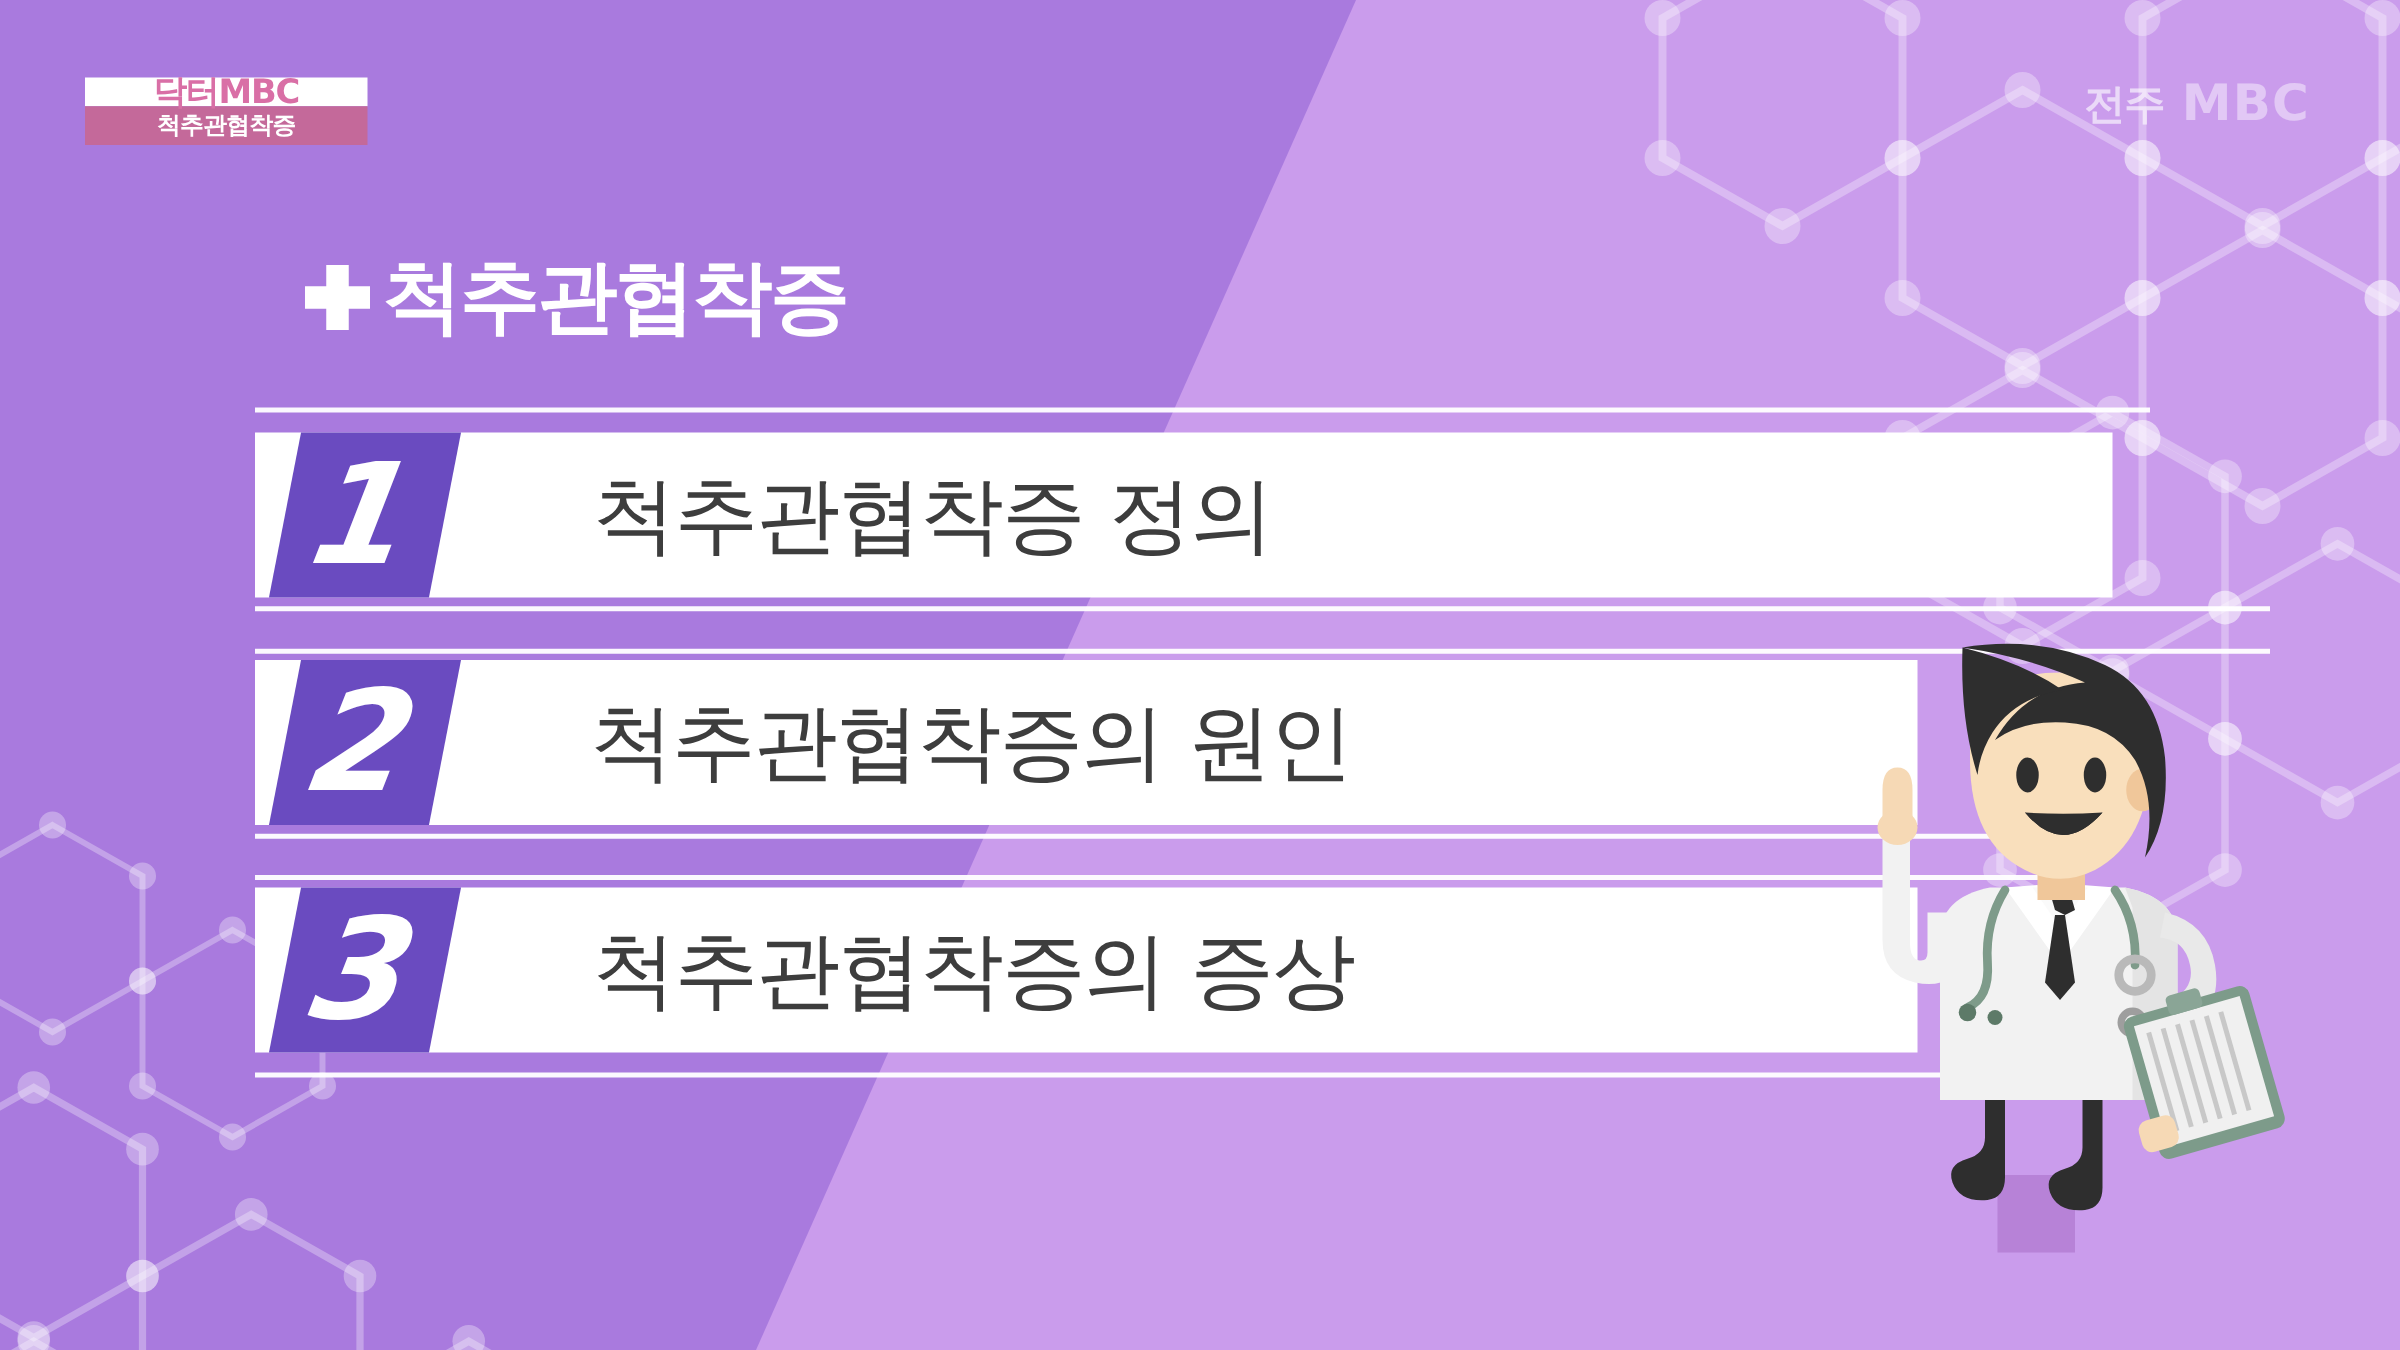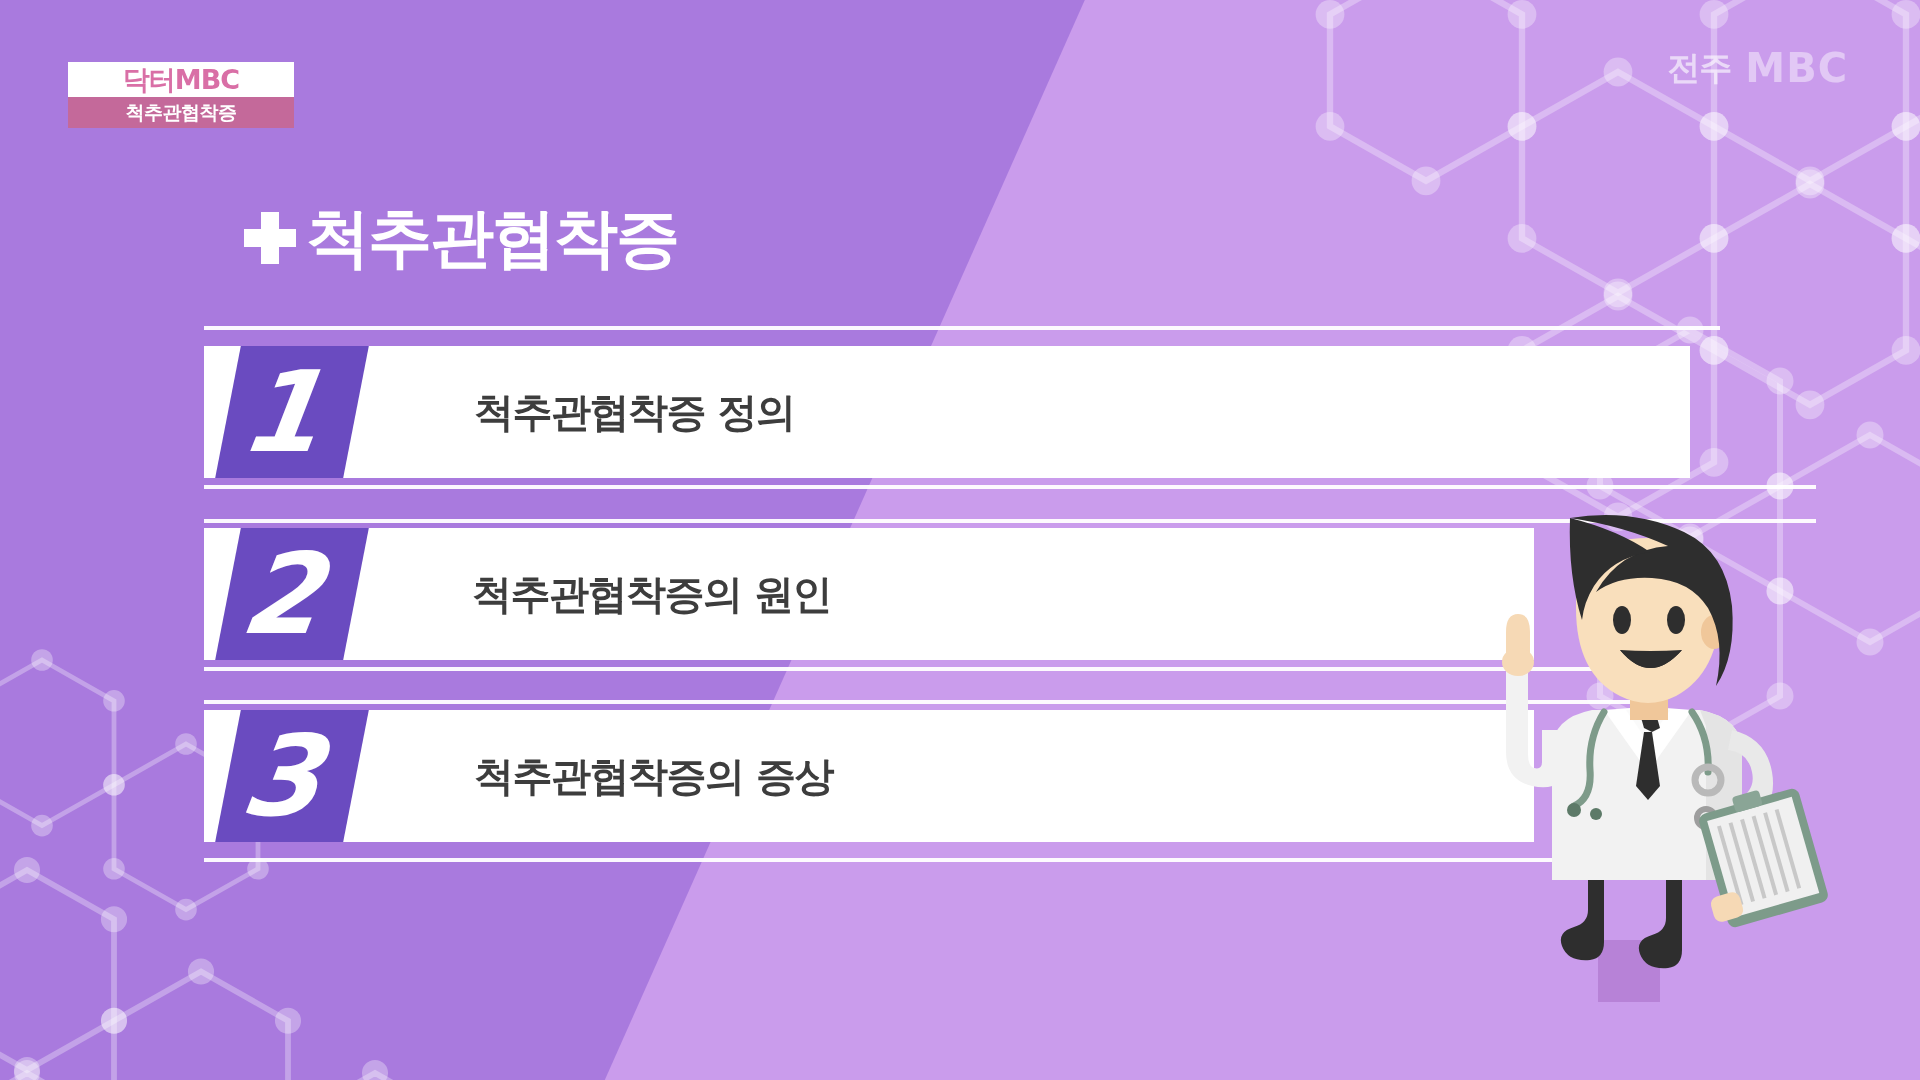--- a/index.html
+++ b/index.html
@@ -21,21 +21,21 @@
   .hexlayer { position:absolute; inset:0; }
   .hexlayer svg { width:100%; height:100%; display:block; }
 
   
   .logo-block {
     position:absolute; left:68px; top:62px;
     width:226px;
   }
   .logo-top {
     background:#ffffff;
-    height:35px;
+    height:23px;
     display:flex; align-items:center; justify-content:center;
   }
   .logo-top-text {
     color:#d96fa6;
     font-size:27px;
     font-weight:bold;
     letter-spacing:-1px;
     line-height:1;
   }
   .logo-bottom {
@@ -46,21 +46,21 @@
   .logo-bottom-text {
     color:#ffffff;
     font-size:19px;
     font-weight:bold;
     letter-spacing:-0.5px;
     line-height:1;
   }
 
   
   .station {
-    position:absolute; right:72px; top:45px;
+    position:absolute; right:72px; top:60px;
     display:flex; align-items:center; gap:14px;
     opacity:0.72;
     justify-content:space-between;
   }
   .station-region {
     color:#ffffff; font-size:33px; font-weight:bold; letter-spacing:-1px;
     opacity:0.85;
   }
   .station-mbc {
     color:#ffffff; font-size:40px; font-weight:bold; letter-spacing:1px;
@@ -107,22 +107,22 @@
     color:#ffffff;
     font-size:112px;
     font-weight:bold;
     line-height:1;
     font-style:italic;
     transform:skewX(0deg);
   }
   .row-label {
     position:absolute;
     color:#3d3d3d;
-    font-size:40px;
-    font-weight:bold;
+    font-size:67px;
+    font-weight:normal;
     letter-spacing:-1.5px;
     line-height:132px;
     white-space:nowrap;
   }
 
   
   .doctor { position:absolute; left:1500px; top:480px; width:330px; height:600px; }
   .doctor svg { display:block; width:100%; height:100%; overflow:visible; }
 </style>
 </head>

